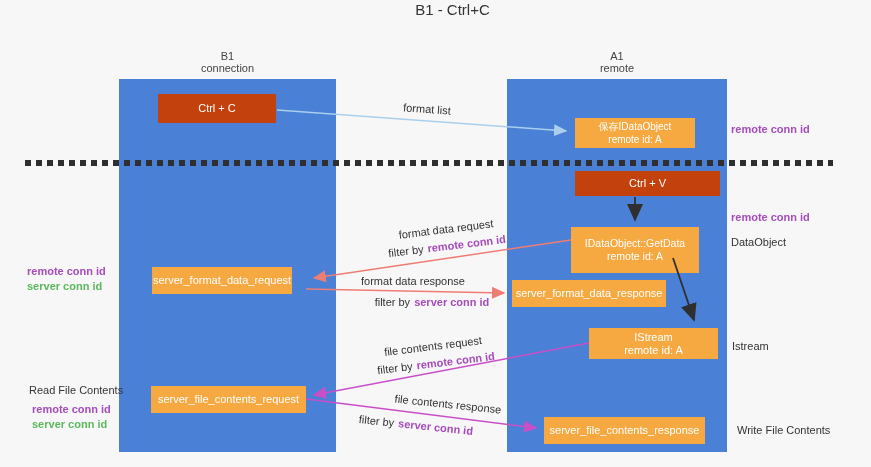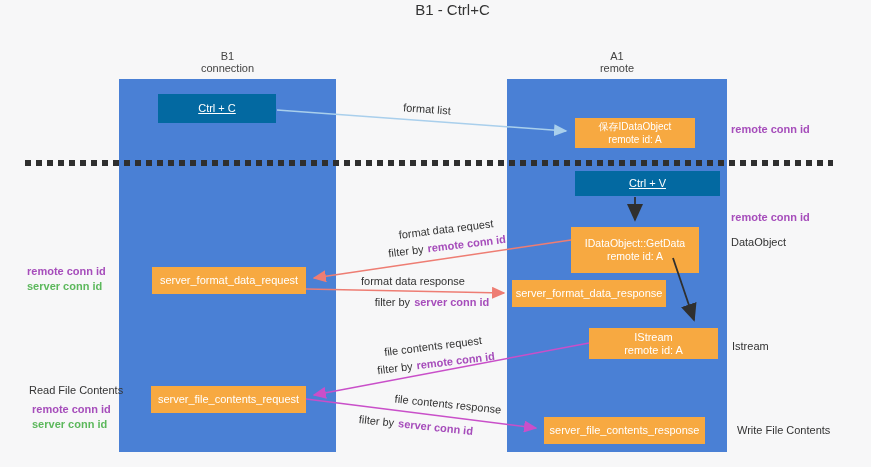--- a/index.html
+++ b/index.html
@@ -23,21 +23,21 @@
   .lane-left{left:119px;width:217px;}
   .lane-right{left:507px;width:220px;}
   .dashline{
     left:25px;top:160px;width:808px;height:6px;z-index:5;
     background:repeating-linear-gradient(90deg,#2f2f2f 0 6px,transparent 6px 11px);
   }
   .node{
     display:flex;flex-direction:column;align-items:center;justify-content:center;
     color:#fff;font-size:11px;line-height:13px;text-align:center;z-index:3;
   }
-  .green{background:#0369a1;text-decoration:underline;}
+  .green{background:#c2410c;}
   .orange{background:#f7a941;}
   .elabel{
     position:absolute;white-space:nowrap;font-size:11px;color:#333;
     transform-origin:center;z-index:6;
   }
   .center{transform:translate(-50%,-50%);}
   .rot-neg{transform:translate(-50%,-50%) rotate(-7deg);}
   .rot-pos{transform:translate(-50%,-50%) rotate(6deg);}
   .rot-blue{transform:translate(-50%,-50%) rotate(4deg);}
   .purple{color:#a64dbb;font-weight:bold;}
@@ -78,21 +78,21 @@
 
 <div class="abs node green" style="left:575px;top:171px;width:145px;height:25px;">
   <span>Ctrl + V</span>
 </div>
 
 <div class="abs node orange" style="left:571px;top:227px;width:128px;height:46px;font-size:10.5px;">
   <span>IDataObject::GetData</span>
   <span>remote id: A</span>
 </div>
 
-<div class="abs node orange" style="left:152px;top:267px;width:154px;height:27px;">
+<div class="abs node orange" style="left:152px;top:267px;width:140px;height:27px;">
   <span>server_format_data_request</span>
 </div>
 
 <div class="abs node orange" style="left:512px;top:280px;width:154px;height:27px;">
   <span>server_format_data_response</span>
 </div>
 
 <div class="abs node orange" style="left:589px;top:328px;width:129px;height:31px;">
   <span>IStream</span>
   <span>remote id: A</span>

